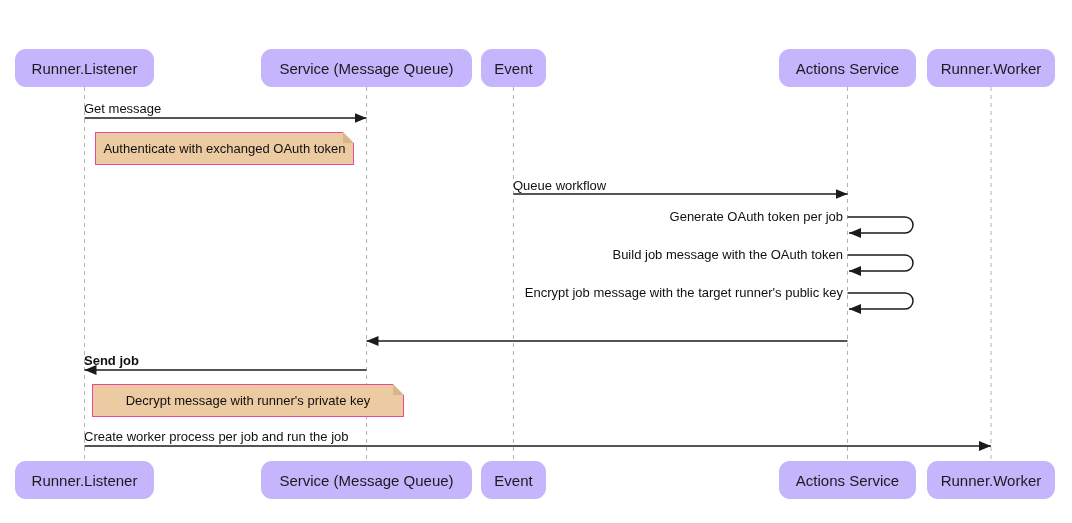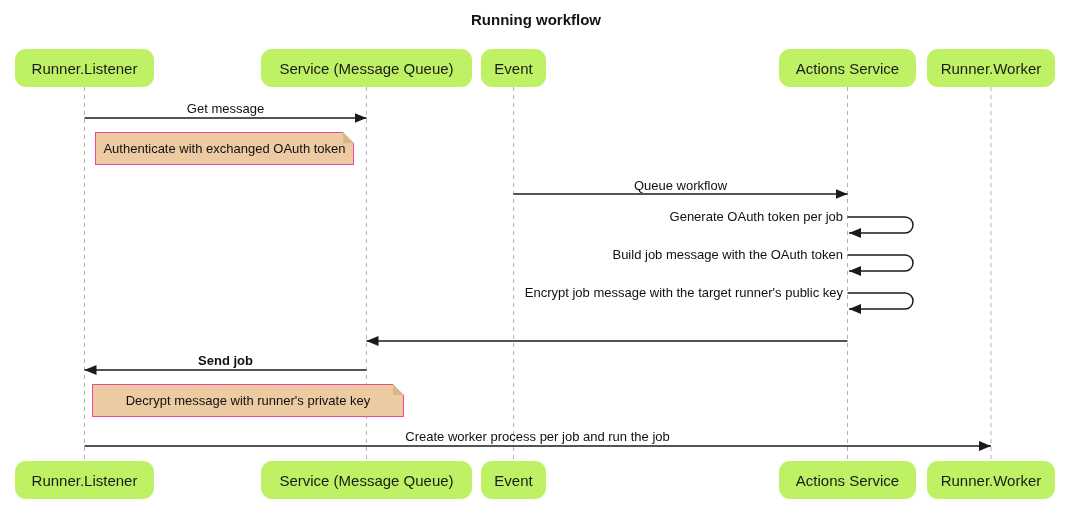--- a/index.html
+++ b/index.html
@@ -10,30 +10,30 @@
     font-family:"Liberation Sans","DejaVu Sans",sans-serif;
     color:#1b1b1b;
     overflow:hidden;
   }
   .diagram-title{
     position:absolute;left:0;top:11px;width:1072px;
     text-align:center;font-size:15px;font-weight:bold;color:#141414;
   }
   .actor-box{
     position:absolute;height:38px;
-    background:#bef264;
+    background:#c4b5fd;
     border-radius:11px;
     display:flex;align-items:center;justify-content:center;
     font-size:15px;color:#1b1b1b;
     box-sizing:border-box;
   }
   .msg-label{
     position:absolute;
     font-size:13px;line-height:16px;color:#101010;
-    text-align:center;white-space:nowrap;
+    white-space:nowrap;
   }
   .msg-label.right{ text-align:right; }
   .note{
     position:absolute;height:33px;
     background:#eccba2;
     border:1px solid #ec4899;
     box-sizing:border-box;
     display:flex;align-items:center;justify-content:center;
     font-size:13px;color:#101010;white-space:nowrap;
   }
@@ -45,21 +45,20 @@
     border-width:0 11px 11px 0;
     border-color:#ffffff #ffffff #d9b687 #d9b687;
   }
   svg.layer{position:absolute;left:0;top:0;}
 </style>
 </head>
 <body>
 
 <div class="canvas">
 
-  <div class="diagram-title">Running workflow</div>
 
   <svg class="layer" width="1072" height="523" viewBox="0 0 1072 523">
     <defs>
       <marker id="arrow" viewBox="0 0 12 10" markerWidth="12" markerHeight="10" refX="12" refY="5" orient="auto" markerUnits="userSpaceOnUse">
         <path d="M0,0 L12,5 L0,10 z" fill="#1b1b1b"></path>
       </marker>
     </defs>
 
     <line x1="84.5" y1="87" x2="84.5" y2="461" stroke="#b3b3b3" stroke-width="1" stroke-dasharray="4 4"></line>
     <line x1="366.5" y1="87" x2="366.5" y2="461" stroke="#b3b3b3" stroke-width="1" stroke-dasharray="4 4"></line>

